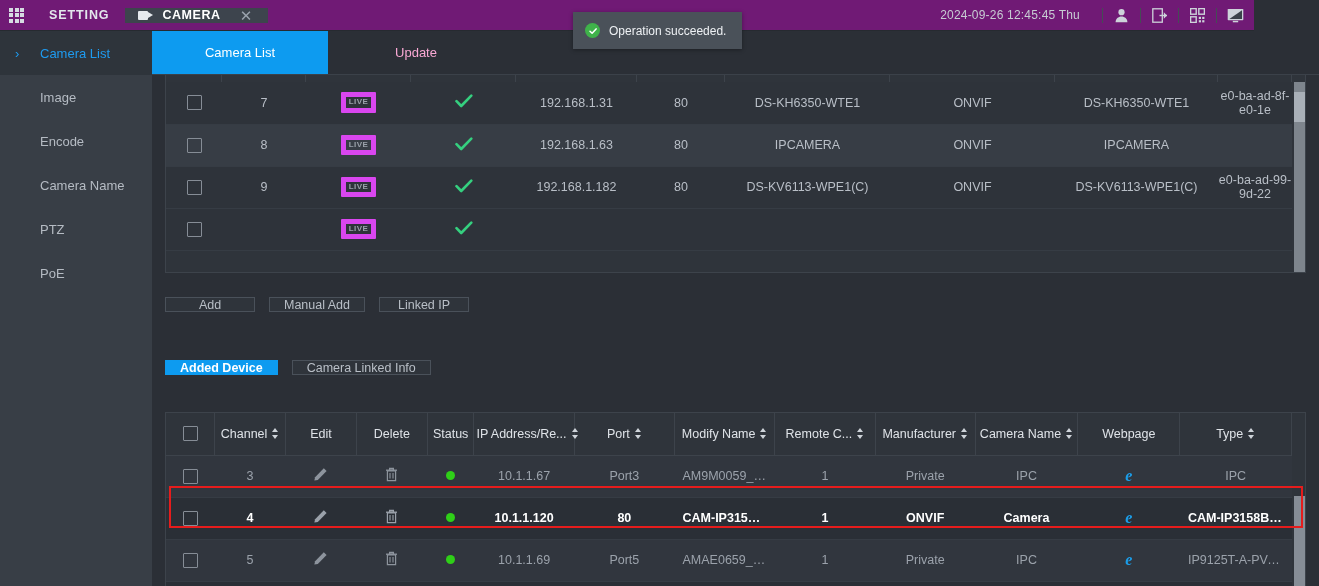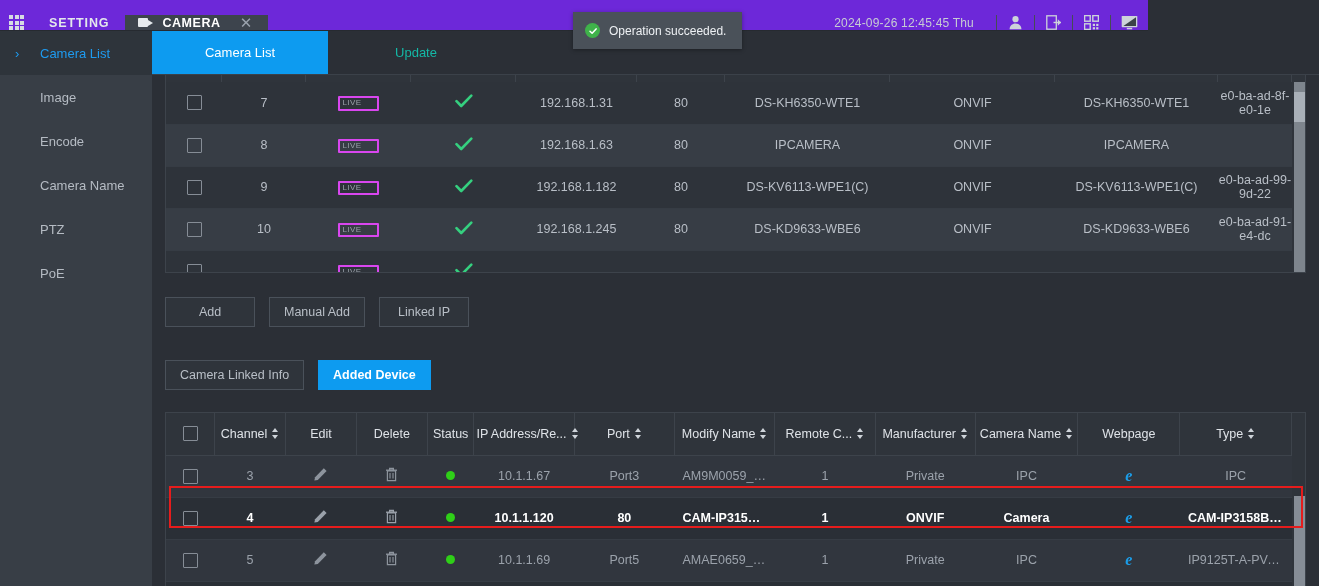--- a/index.html
+++ b/index.html
@@ -9,22 +9,22 @@
     overflow: hidden;
     background: #2b2f36;
     font-family: "Liberation Sans", sans-serif;
     color: #c9ced6;
     -webkit-font-smoothing: antialiased;
   }
   #app { position: relative; width: 1319px; height: 586px; }
 
   
   .topbar {
-    position: absolute; left: 0; top: 0; width: 1148px; height: 31px;
-    background: #6d28d9; display: flex; align-items: flex-end;
+    position: absolute; left: 0; top: 0; width: 1254px; height: 31px;
+    background: #701a75; display: flex; align-items: center;
     border-bottom: 1px solid #262a30;
   }
   .grid-btn {
     width: 33px; display: flex; align-items: center; justify-content: center;
     cursor: pointer;
   }
   .grid-glyph { display: grid; grid-template-columns: repeat(3,4px); grid-template-rows: repeat(3,4px); gap: 1.5px; }
   .grid-glyph i { background: #d6dbe2; display: block; width: 4px; height: 4px; }
 
   .tab-setting {
@@ -89,21 +89,21 @@
   
   .content {
     position: absolute; left: 152px; top: 31px; width: 1167px; height: 555px;
     background: #2b2f36;
   }
 
   
   .subtabs { display: flex; height: 44px; border-bottom: 1px solid #3b4149; }
   .subtab {
     width: 176px; display: flex; align-items: center; justify-content: center;
-    font-size: 13px; color: #14b8a6; cursor: pointer;
+    font-size: 13px; color: #f9a8d4; cursor: pointer;
   }
   .subtab.active { background: #0d9bf0; color: #ffffff; }
 
   
   .upper-wrap {
     position: absolute; left: 13px; top: 44px; width: 1141px; height: 198px;
     border: 1px solid #3d434b; border-top: none;
     background: #2f343b; overflow: hidden;
   }
   .uhead { display: flex; height: 7px; background: #2f343b; }
@@ -113,38 +113,38 @@
     height: 42px; text-align: center; color: #b9bfc7;
     border-bottom: 1px solid #363c44; vertical-align: middle;
   }
   table.utbl tr.odd td { background: #2e333a; }
   table.utbl tr.even td { background: #373d45; }
   .chk {
     width: 15px; height: 15px; border: 1px solid #868d96; background: transparent;
     display: inline-block; vertical-align: middle; border-radius: 1px; cursor: pointer;
   }
   .live-badge {
-    display: inline-block; border: 2px solid #d946ef; color: #9aa1aa;
-    font-size: 8px; padding: 1px 16px 1px 3px; letter-spacing: .4px;
-    line-height: 1.1; font-weight: normal; border-radius: 1px;
+    display: inline-block; border: 5px solid #d946ef; color: #9aa1aa;
+    font-size: 8px; padding: 1px 3px 1px 3px; letter-spacing: .4px;
+    line-height: 1.1; font-weight: bold; border-radius: 1px;
   }
   .tick { display: inline-block; }
 
   
   .uscroll {
     position: absolute; right: 0; top: 7px; width: 11px; height: 191px;
     background: #7e858d;
   }
   .uscroll .thumb { position: absolute; left: 0; top: 10px; width: 11px; height: 30px; background: #a9b0b8; }
 
   
   .btnrow1 { position: absolute; left: 13px; top: 266px; display: flex; gap: 14px; }
   .btnrow2 { position: absolute; left: 13px; top: 329px; display: flex; gap: 14px; }
   .btn {
-    height: 30px; min-width: 90px; padding: 0 14px;
+    height: 15px; min-width: 90px; padding: 0 14px;
     display: flex; align-items: center; justify-content: center;
     background: #2f343b; border: 1px solid #4a515a; color: #b9bfc7;
     font-size: 12.5px; cursor: pointer;
   }
   .btn.primary { background: #0d9bf0; border-color: #0d9bf0; color: #fff; font-weight: bold; }
   .btn.w108 { min-width: 108px; }
 
   
   .lower-wrap {
     position: absolute; left: 13px; top: 381px; width: 1141px; height: 205px;
@@ -354,34 +354,20 @@
             <td><span class="tick"><svg width="18" height="14" viewBox="0 0 18 14">
                     <path d="M1.5 7.2 L6.2 12 L16.3 1.6" stroke="#35d07f" stroke-width="2.6" fill="none" stroke-linecap="round" stroke-linejoin="round"></path>
                   </svg></span></td>
             <td>192.168.1.182</td>
             <td>80</td>
             <td>DS-KV6113-WPE1(C)</td>
             <td>ONVIF</td>
             <td>DS-KV6113-WPE1(C)</td>
             <td>e0-ba-ad-99-9d-22</td>
           </tr>
-          <tr class="even">
-            <td><span class="chk"></span></td>
-            <td>10</td>
-            <td><span class="live-badge">LIVE</span></td>
-            <td><span class="tick"><svg width="18" height="14" viewBox="0 0 18 14">
-                    <path d="M1.5 7.2 L6.2 12 L16.3 1.6" stroke="#35d07f" stroke-width="2.6" fill="none" stroke-linecap="round" stroke-linejoin="round"></path>
-                  </svg></span></td>
-            <td>192.168.1.245</td>
-            <td>80</td>
-            <td>DS-KD9633-WBE6</td>
-            <td>ONVIF</td>
-            <td>DS-KD9633-WBE6</td>
-            <td>e0-ba-ad-91-e4-dc</td>
-          </tr>
           <tr class="odd">
             <td><span class="chk"></span></td>
             <td></td>
             <td><span class="live-badge">LIVE</span></td>
             <td><span class="tick"><svg width="18" height="14" viewBox="0 0 18 14">
                     <path d="M1.5 7.2 L6.2 12 L16.3 1.6" stroke="#35d07f" stroke-width="2.6" fill="none" stroke-linecap="round" stroke-linejoin="round"></path>
                   </svg></span></td>
             <td></td>
             <td></td>
             <td></td>
@@ -402,25 +388,25 @@
       </div>
       <div class="btn">
         <span>Manual Add</span>
       </div>
       <div class="btn">
         <span>Linked IP</span>
       </div>
     </div>
 
     <div class="btnrow2">
+      <div class="btn primary w108">
+        <span>Added Device</span>
+      </div>
       <div class="btn w108">
         <span>Camera Linked Info</span>
-      </div>
-      <div class="btn primary w108">
-        <span>Added Device</span>
       </div>
     </div>
 
     <div class="lower-wrap">
       <table class="ltbl">
         <colgroup>
           <col style="width:48px">
             <col style="width:70px">
             <col style="width:70px">
             <col style="width:70px">

